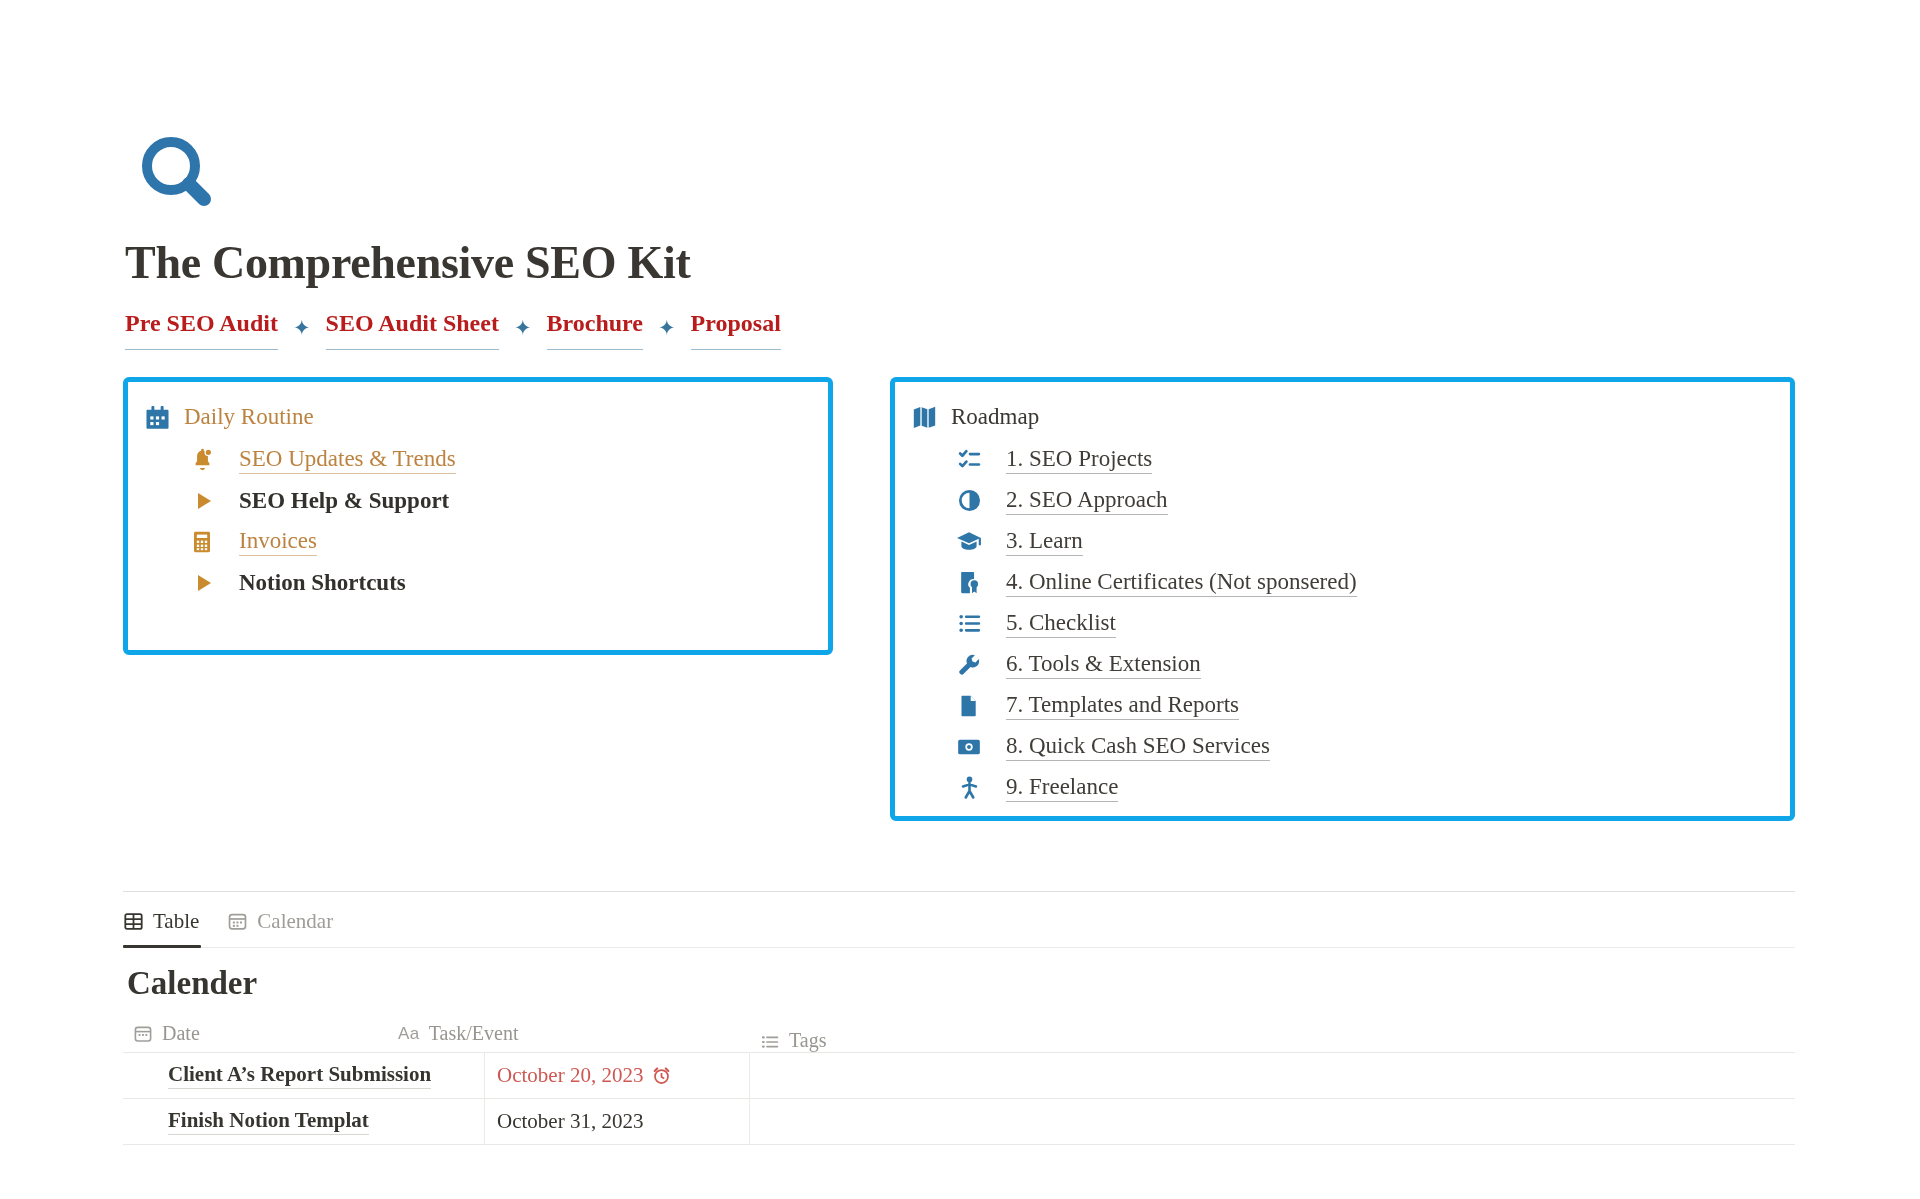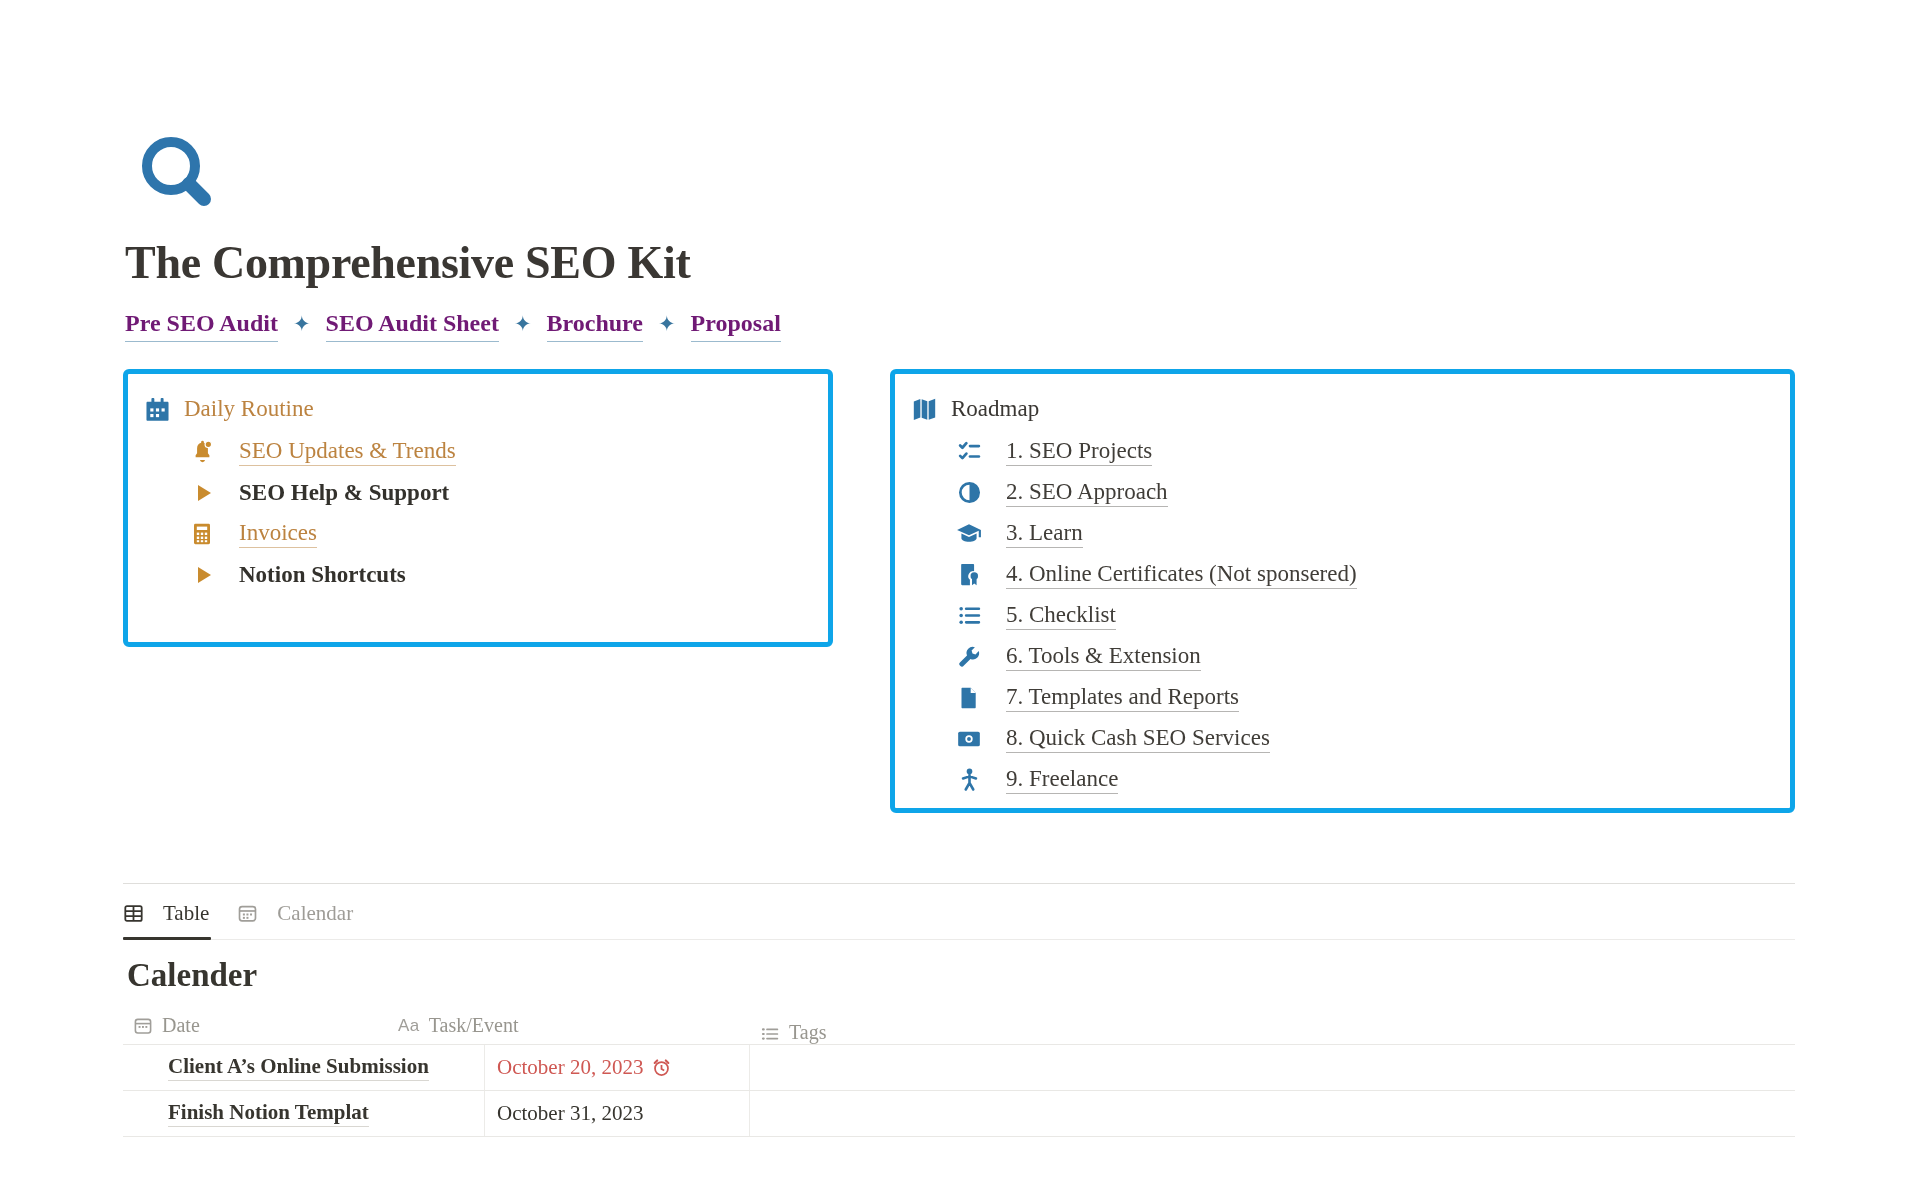--- a/index.html
+++ b/index.html
@@ -11,22 +11,22 @@
   
   .page-icon { margin-top:133px; margin-left:15px; width:78px; height:78px; cursor:pointer; }
 
   
   h1.page-title { margin-top:24px; margin-left:2px; font-size:46px; line-height:56px;
                   font-weight:700; color:#3A3733; letter-spacing:-0.3px; }
 
   
   .nav { margin-top:16px; margin-left:2px; display:flex; align-items:center; gap:15px;
          font-size:24px; line-height:33px; font-weight:700; }
-  .nav a { color:#701a75; text-decoration:none; border-bottom:1.5px solid rgba(56,117,158,0.5);
-           padding-bottom:1px; cursor:pointer;font-family:Liberation Serif, serif; }
+  .nav a { color:#b91c1c; text-decoration:none; border-bottom:1.5px solid rgba(56,117,158,0.5);
+           padding-bottom:9px; cursor:pointer;font-family:Liberation Serif, serif; }
   .diamond { color:#38759E; font-size:21px; font-weight:400; }
 
   
   .callouts { margin-top:27px; display:flex; gap:57px; align-items:flex-start; }
   .callout { border:5px solid #0ea5e9; border-radius:6px; background:#fff; padding:16px 16px 18px; }
   .callout.left  { width:710px; height:278px; }
   .callout.right { width:905px; height:444px; }
   .co-head { display:flex; align-items:center; gap:13px; height:38px; }
   .co-title { font-size:23px; }
   .co-title.gold { color:#BC8340; }
@@ -41,21 +41,21 @@
   .toggle-label { font-size:23px; font-weight:700; color:#33312C; cursor:pointer; }
   .tri { width:0; height:0; border-left:13px solid #C98B2E; border-top:8px solid transparent;
          border-bottom:8px solid transparent; margin-left:4px; cursor:pointer; }
 
   
   .divider { margin-top:70px; height:1px; background:#DFDEDB; width:100%; }
 
   
   .tabs { display:flex; gap:26px; height:56px; padding-top:14px; border-bottom:1px solid #ECEBE9;
           align-items:flex-start; }
-  .tab { display:flex; align-items:center; gap:19px; font-size:21px; padding:2px 2px 12px 0;
+  .tab { display:flex; align-items:center; gap:9px; font-size:21px; padding:2px 2px 12px 0;
          position:relative; cursor:pointer; }
   .tab .t-label { line-height:26px; }
   .tab.active { color:#37352F; }
   .tab.active::after { content:""; position:absolute; left:0; right:0; bottom:-2px; height:3px;
                        background:#37352F; border-radius:1px; }
   .tab.inactive { color:#9E9C97; }
 
   
   h2.db-title { margin-top:15px; margin-left:4px; font-size:33px; line-height:40px; font-weight:700; color:#37352F; }
 
@@ -320,21 +320,21 @@
               <path d="M7 5.4h10.4M7 10h10.4M7 14.6h10.4" stroke-width="1.7" fill="none"></path>
               <path d="M3 5.4h.7M3 10h.7M3 14.6h.7" stroke-width="2.2" fill="none"></path>
             </svg>
           </span>
           <span>Tags</span>
         </div>
       </div>
 
       <div class="trow">
         <div class="cell c1">
-          <span class="task-title">Client A’s Online Submission</span>
+          <span class="task-title">Client A’s Report Submission</span>
         </div>
         <div class="cell c2">
           <span class="date-red">October 20, 2023</span>
           <span>
             <svg width="21" height="21" viewBox="0 0 24 24" fill="none" stroke="#CF5853" stroke-width="2">
               <circle cx="12" cy="13.2" r="7.4"></circle>
               <path d="M12 9.2v4.4l3.1 1.8"></path>
               <path d="M4.2 6.8l2.9-2.9M19.8 6.8l-2.9-2.9" stroke-width="2.4" stroke-linecap="round"></path>
             </svg>
           </span>

